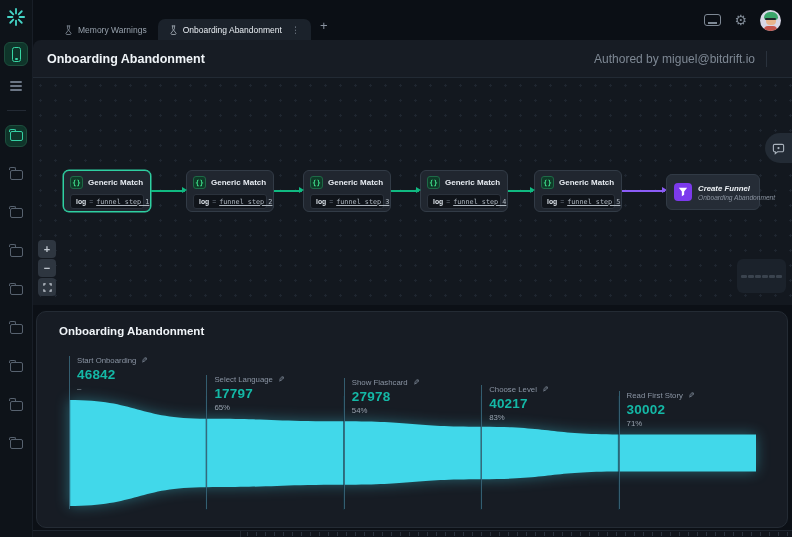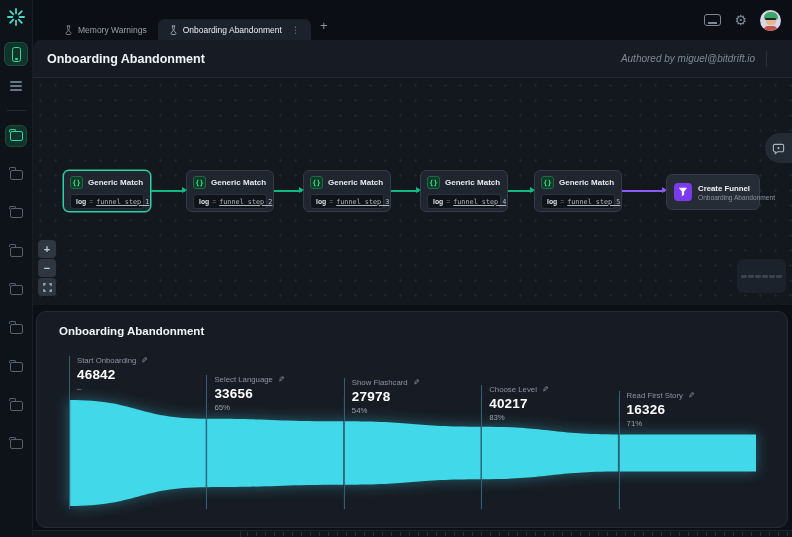--- a/index.html
+++ b/index.html
@@ -58,21 +58,21 @@
   .avatar .hair { position:absolute; top:2px; left:3.5px; width:14px; height:8px; background:#3ba56b; border-radius:7px 7px 3px 3px; }
   .avatar .face { position:absolute; top:6px; left:5.5px; width:10px; height:9px; background:#e8b58d; border-radius:4px; }
   .avatar .glasses { position:absolute; top:8px; left:5px; width:11px; height:2.5px; background:#20242b; border-radius:1px; }
   .avatar .shirt { position:absolute; bottom:-1px; left:4px; width:13px; height:6px; background:#c4554d; border-radius:4px 4px 0 0; }
 
   
   .wf-header { height:38px; background:#171c24; border-bottom:1px solid #222a34;
     display:flex; align-items:center; padding:0 14px; flex:0 0 38px; border-top-left-radius:8px; }
   .wf-title { font-size:12.5px; font-weight:bold; color:#f0f4f8; }
   .wf-right { margin-left:auto; display:flex; align-items:center; }
-  .authored { font-style:italic; font-size:10px; color:#7e8894; }
+  .authored { font-size:12px; color:#7e8894; }
   .vdiv { width:1px; height:16px; background:#2a323d; margin:0 11px; }
   .stop-btn { background:#f4502a; border:none; border-radius:5px; color:#fff;
     font-family:inherit; font-weight:bold; font-size:9.5px; padding:6px 11px;
     display:flex; align-items:center; gap:6px; cursor:pointer; }
   .stop-sq { width:7px; height:7px; background:#fff; border-radius:1.5px; display:inline-block; }
 
   
   .canvas { height:227px; flex:0 0 227px; position:relative; background:#13181f;
     background-image:radial-gradient(circle, #1f2630 1px, transparent 1.3px);
     background-size:15px 15px; overflow:hidden; }
@@ -89,21 +89,21 @@
   .cond-key { color:#dde3ea; font-weight:bold; }
   .cond-op { color:#6f7a86; }
   .cond-val { color:#aeb7c0; font-family:"DejaVu Sans Mono", monospace;text-decoration:underline; }
   .edge { position:absolute; top:112px; height:1.5px; background:#10b981; }
   .edge::after { content:""; position:absolute; right:-2px; top:-2.8px;
     border-left:5px solid #10b981; border-top:3.5px solid transparent; border-bottom:3.5px solid transparent; }
   .edge.purple { background:#8b5cf6; }
   .edge.purple::after { border-left-color:#8b5cf6; }
   .out-node { position:absolute; left:633px; top:96px; width:94px; height:36px; background:#252c36;
     border:1px solid #313a45; border-radius:6px; display:flex; align-items:center; gap:6px;
-    padding:12px 7px; cursor:pointer; }
+    padding:12px 7px; cursor:pointer;font-style:italic; }
   .funnel-ic { width:18px; height:18px; border-radius:4px; background:#7c3aed; flex:0 0 18px;
     display:flex; align-items:center; justify-content:center; }
   .out-title { font-size:7.8px; font-weight:bold; color:#eef2f6; white-space:nowrap; }
   .out-sub { font-size:6.6px; color:#8a93a0; white-space:nowrap; margin-top:1px; }
   .zoom-ctrls { position:absolute; left:5px; top:162px; display:flex; flex-direction:column; gap:1px; }
   .zoom-btn { width:18px; height:18px; background:#2e3640; border:none; border-radius:4px;
     color:#c3cad2; font-size:11px; font-weight:bold; font-family:inherit;
     display:flex; align-items:center; justify-content:center; cursor:pointer; }
   .chat-tab { position:absolute; right:0; top:55px; width:27px; height:30px; background:#232b35;
     border-radius:15px 0 0 15px; display:flex; align-items:center; justify-content:center; cursor:pointer; }
@@ -120,21 +120,21 @@
   .funnel-area { filter:drop-shadow(0 0 7px rgba(65,216,234,.38)); }
   .stage { position:absolute; bottom:4px; border-left:1px solid rgba(58,104,124,.85); padding-left:7px; }
   .stage:nth-of-type(1){ left:0;   top:4px;  }
   .stage:nth-of-type(2){ left:20%; top:23px; }
   .stage:nth-of-type(3){ left:40%; top:26px; }
   .stage:nth-of-type(4){ left:60%; top:33px; }
   .stage:nth-of-type(5){ left:80%; top:39px; }
   .stage-label-row { display:flex; align-items:center; gap:5px; }
   .stage-label { font-size:7.8px; color:#8a94a3; white-space:nowrap; }
   .edit-ic { font-size:8px; color:#7b8694; cursor:pointer; transform:scaleX(-1); display:inline-block; }
-  .stage-value { font-size:13.5px; font-weight:bold; color:#ffffff; margin-top:2px; letter-spacing:.2px; }
+  .stage-value { font-size:13.5px; font-weight:bold; color:#14b8a6; margin-top:2px; letter-spacing:.2px; }
   .stage-pct { font-size:7.8px; color:#97a1ad; margin-top:2px; }
 
   
   .bottom-strip { margin:2px 0 0 0; flex:1; background:#11151c; border-top:1px solid #1f2630; position:relative; }
   .strip-div { position:absolute; left:207px; top:0; bottom:0; width:1px; background:#242b34; }
   .strip-ticks { position:absolute; left:214px; right:4px; top:1px; height:4px;
     background:repeating-linear-gradient(90deg, #2a323d 0 1px, transparent 1px 9px); }
 </style>
 </head>
 <body>
@@ -356,21 +356,21 @@
           <span class="edit-ic">✎</span>
         </div>
         <div class="stage-value">46842</div>
         <div class="stage-pct">–</div>
       </div>
       <div class="stage">
         <div class="stage-label-row">
           <span class="stage-label">Select Language</span>
           <span class="edit-ic">✎</span>
         </div>
-        <div class="stage-value">33656</div>
+        <div class="stage-value">17797</div>
         <div class="stage-pct">65%</div>
       </div>
       <div class="stage">
         <div class="stage-label-row">
           <span class="stage-label">Show Flashcard</span>
           <span class="edit-ic">✎</span>
         </div>
         <div class="stage-value">27978</div>
         <div class="stage-pct">54%</div>
       </div>
@@ -380,21 +380,21 @@
           <span class="edit-ic">✎</span>
         </div>
         <div class="stage-value">40217</div>
         <div class="stage-pct">83%</div>
       </div>
       <div class="stage">
         <div class="stage-label-row">
           <span class="stage-label">Read First Story</span>
           <span class="edit-ic">✎</span>
         </div>
-        <div class="stage-value">16326</div>
+        <div class="stage-value">30002</div>
         <div class="stage-pct">71%</div>
       </div>
     </div>
   </div>
 
   <div class="bottom-strip">
     <div class="strip-div"></div>
     <div class="strip-ticks"></div>
   </div>
 </div>

